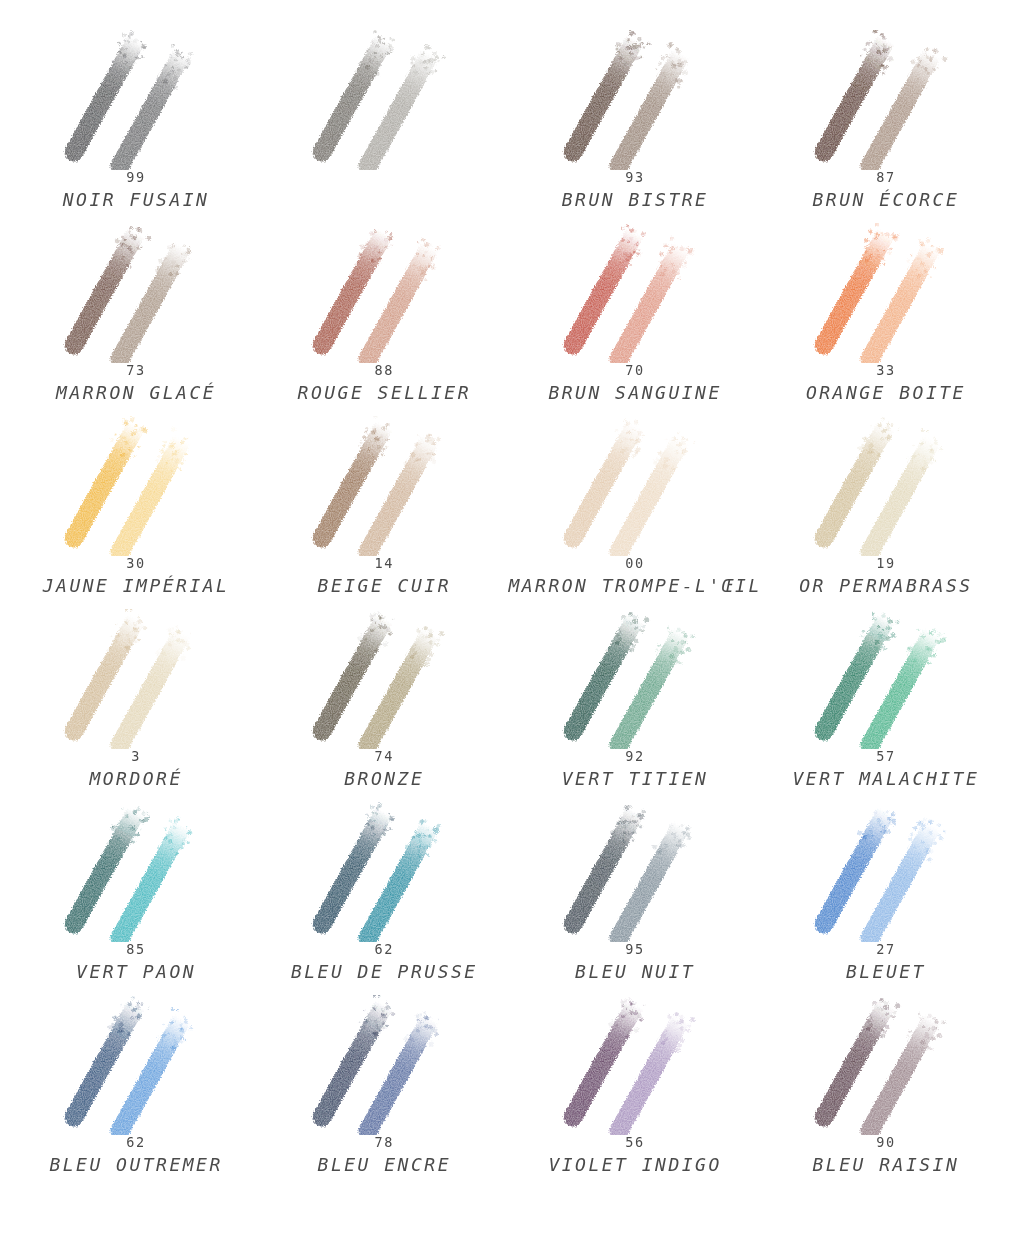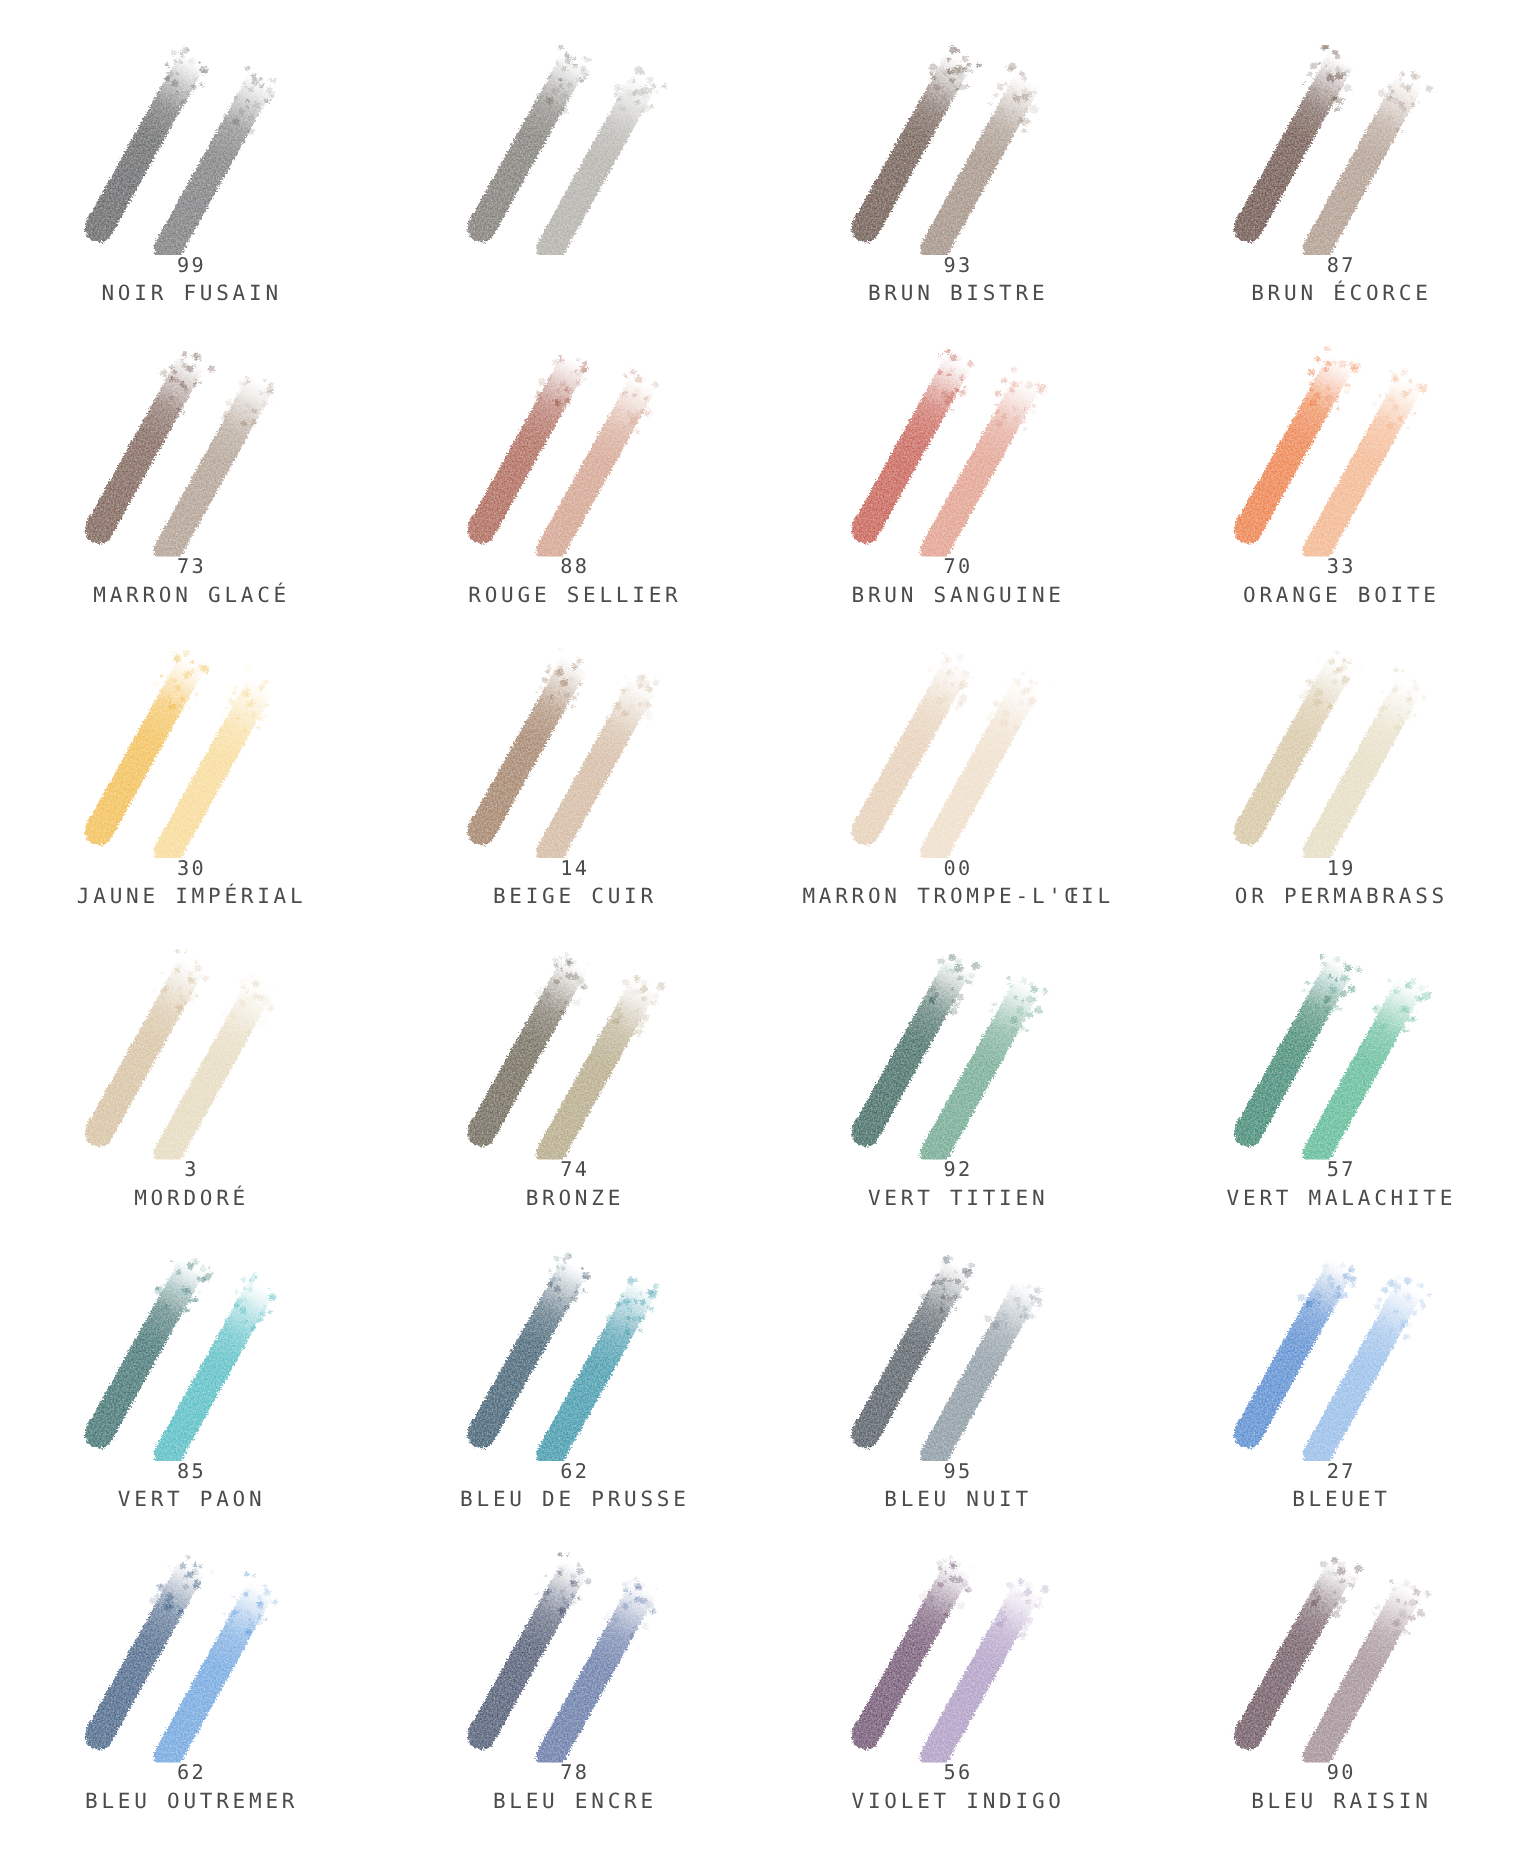--- a/index.html
+++ b/index.html
@@ -17,21 +17,20 @@
   #swatch-grid {
     width: 1022px;
     height: 1228px;
     box-sizing: border-box;
     padding: 30px 12px 40px 12px;
     display: grid;
     grid-template-columns: repeat(4, 1fr);
     grid-template-rows: repeat(6, 1fr);
     column-gap: 0px;
     row-gap: 0px;
-    gap: 24px;
   }
   .swatch-cell {
     position: relative;
     display: flex;
     flex-direction: column;
     align-items: center;
     justify-content: flex-start;
   }
   .stroke-pair {
     width: 176px;
@@ -47,25 +46,26 @@
   }
   .swatch-code {
     display: block;
     font-size: 13.5px;
     letter-spacing: 1.6px;
     color: #4b4b4b;
     font-weight: 400;
   }
   .swatch-name {
     display: block;
-    font-size: 14px;
+    font-size: 18px;
     letter-spacing: 2.5px;
     color: #4b4b4b;
     font-weight: 400;
     white-space: nowrap;
+    font-style: italic;
   }
 </style>
 </head>
 <body>
 
 <div id="swatch-grid">
     <div class="swatch-cell">
       <svg class="stroke-pair" viewBox="0 0 176 140">
         <defs>
           <filter id="grainy" x="-30%" y="-30%" width="160%" height="160%">

